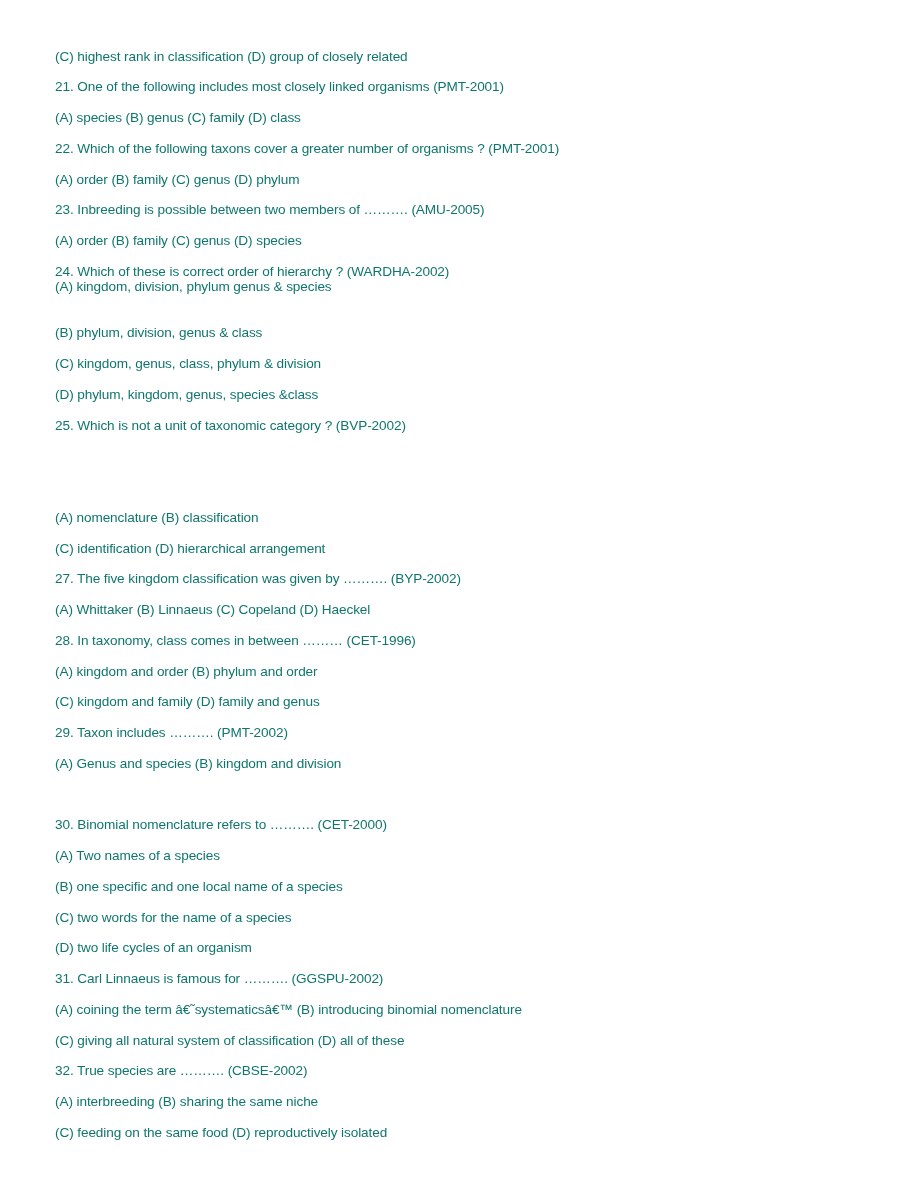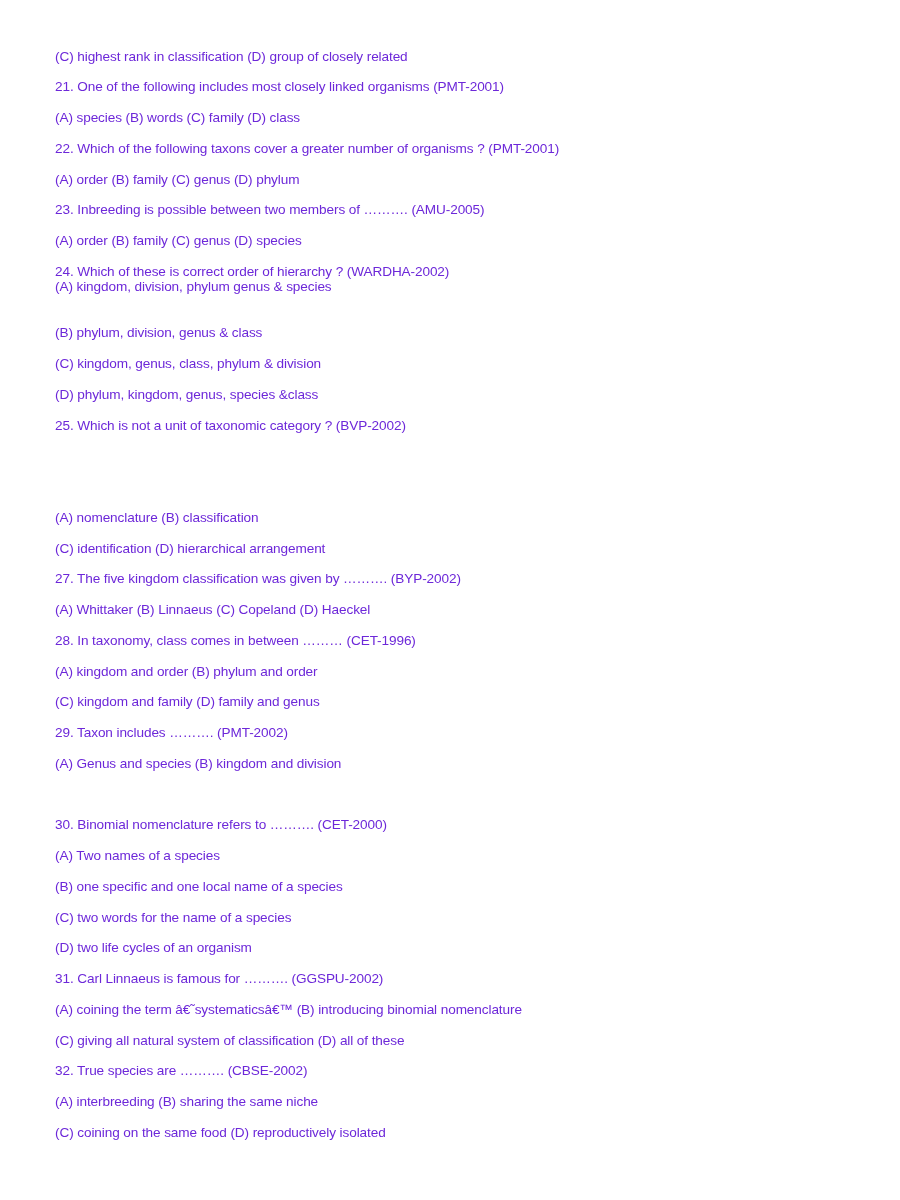--- a/index.html
+++ b/index.html
@@ -3,33 +3,33 @@
   <meta charset="utf-8">
   <style>
     html, body { margin: 0; padding: 0; background: #ffffff; }
     body { width: 900px; height: 1200px; position: relative; overflow: hidden; }
     .page { position: absolute; left: 0; top: 0; width: 900px; height: 1200px; background: #ffffff; }
     .line {
       position: absolute;
       left: 55px;
       font-family: "Liberation Sans", sans-serif;
       font-size: 13.6px;
-      color: #6d28d9;
+      color: #0f766e;
       white-space: nowrap;
       line-height: 16px;
       letter-spacing: -0.1px;
     }
   </style>
 </head>
 <body>
 
 <div class="page">
   <div class="line" style="top:49px">(C) highest rank in classification (D) group of closely related</div>
   <div class="line" style="top:79px">21. One of the following includes most closely linked organisms (PMT-2001)</div>
-  <div class="line" style="top:110px">(A) species (B) words (C) family (D) class</div>
+  <div class="line" style="top:110px">(A) species (B) genus (C) family (D) class</div>
   <div class="line" style="top:141px">22. Which of the following taxons cover a greater number of organisms ? (PMT-2001)</div>
   <div class="line" style="top:172px">(A) order (B) family (C) genus (D) phylum</div>
   <div class="line" style="top:202px">23. Inbreeding is possible between two members of ………. (AMU-2005)</div>
   <div class="line" style="top:233px">(A) order (B) family (C) genus (D) species</div>
   <div class="line" style="top:264px">24. Which of these is correct order of hierarchy ? (WARDHA-2002)</div>
   <div class="line" style="top:279px">(A) kingdom, division, phylum genus &amp; species</div>
   <div class="line" style="top:325px">(B) phylum, division, genus &amp; class</div>
   <div class="line" style="top:356px">(C) kingdom, genus, class, phylum &amp; division</div>
   <div class="line" style="top:387px">(D) phylum, kingdom, genus, species &amp;class</div>
   <div class="line" style="top:418px">25. Which is not a unit of taxonomic category ? (BVP-2002)</div>
@@ -45,14 +45,14 @@
   <div class="line" style="top:817px">30. Binomial nomenclature refers to ………. (CET-2000)</div>
   <div class="line" style="top:848px">(A) Two names of a species</div>
   <div class="line" style="top:879px">(B) one specific and one local name of a species</div>
   <div class="line" style="top:910px">(C) two words for the name of a species</div>
   <div class="line" style="top:940px">(D) two life cycles of an organism</div>
   <div class="line" style="top:971px">31. Carl Linnaeus is famous for ………. (GGSPU-2002)</div>
   <div class="line" style="top:1002px">(A) coining the term â€˜systematicsâ€™ (B) introducing binomial nomenclature</div>
   <div class="line" style="top:1033px">(C) giving all natural system of classification (D) all of these</div>
   <div class="line" style="top:1063px">32. True species are ………. (CBSE-2002)</div>
   <div class="line" style="top:1094px">(A) interbreeding (B) sharing the same niche</div>
-  <div class="line" style="top:1125px">(C) coining on the same food (D) reproductively isolated</div>
+  <div class="line" style="top:1125px">(C) feeding on the same food (D) reproductively isolated</div>
 </div>
 
 </body></html>

